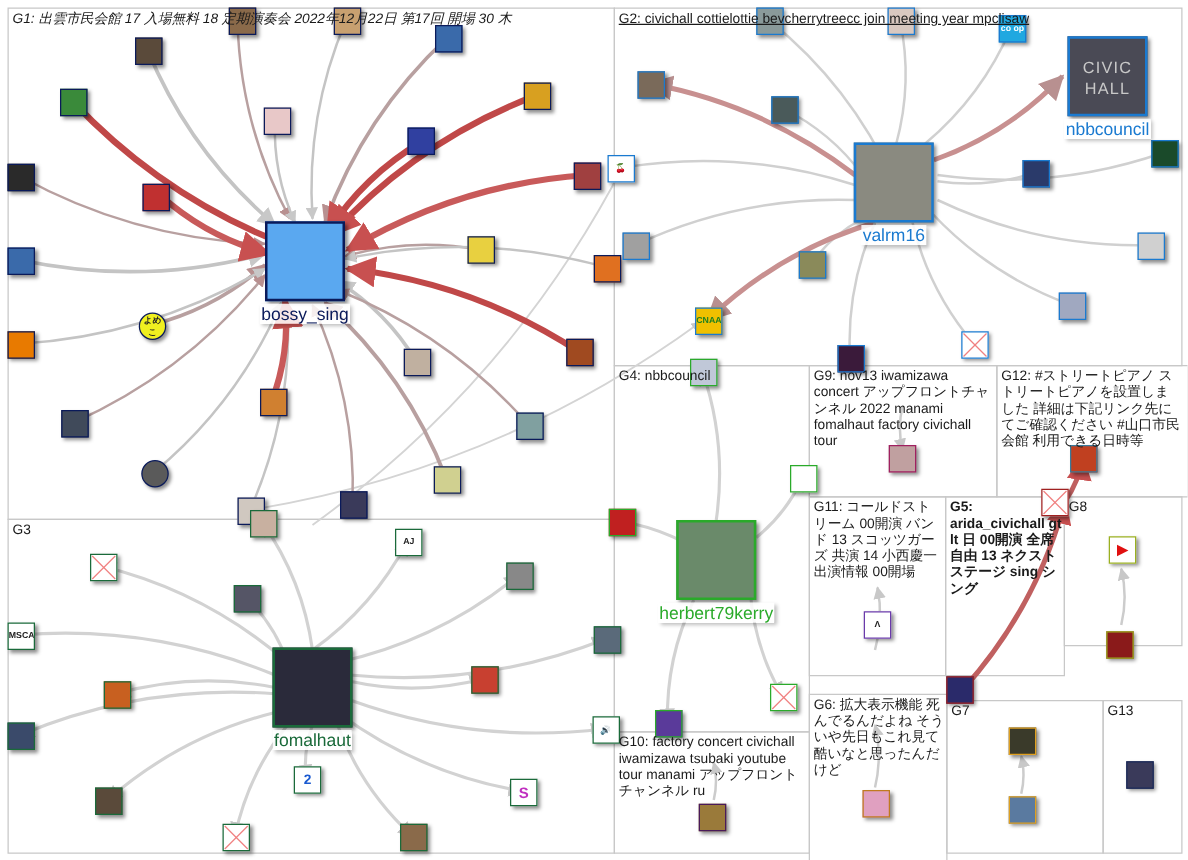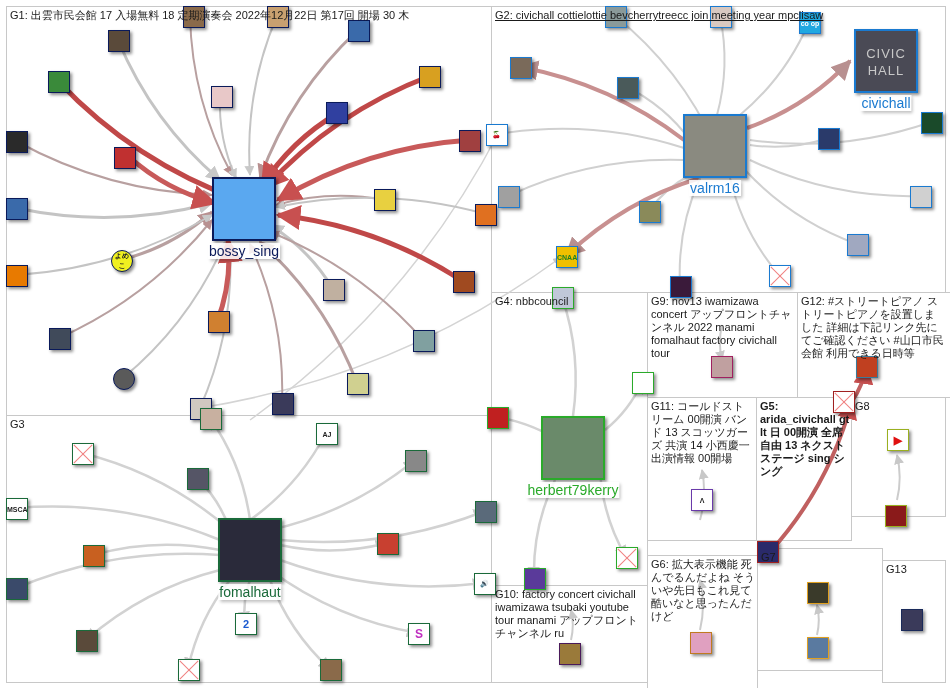--- a/index.html
+++ b/index.html
@@ -107,21 +107,21 @@
       <path d="M770,552 Q829.12,486.34 852,401" stroke="#c06060" stroke-width="4" fill="none" marker-end="url(#arr-red)"></path>
       <path d="M852,401 Q863.2,385.18 866,366" stroke="#c06060" stroke-width="4" fill="none" marker-end="url(#arr-red)"></path>
       <path d="M722,325 Q717.8,342.5 722,360" stroke="#cccccc" stroke-width="2" fill="none" marker-end="url(#arr-gray)"></path>
       <path d="M700,520 Q707,495.24 702,470" stroke="#cccccc" stroke-width="2" fill="none" marker-end="url(#arr-gray)"></path>
       <path d="M897,500 Q902.4,477.5 897,455" stroke="#cccccc" stroke-width="2" fill="none" marker-end="url(#arr-gray)"></path>
       <path d="M817,635 Q820.6,620 817,605" stroke="#cccccc" stroke-width="2" fill="none" marker-end="url(#arr-gray)"></path>
       <path d="M571,640 Q574.6,625 571,610" stroke="#cccccc" stroke-width="2" fill="none" marker-end="url(#arr-gray)"></path>
       <path d="M700,630 Q706,605 700,580" stroke="#cccccc" stroke-width="2" fill="none" marker-end="url(#arr-gray)"></path>
     </svg>
   <div id="groups">
-      <div class="grp" style="left: 6px; top: 6px; width: 486px; height: 410px;">
+      <div class="grp" style="left: 6px; top: 6px; width: 486px; height: 410px; font-style: italic;">
         <div class="grp-label" style="width: 480px;">G1: 出雲市民会館 17 入場無料 18 定期演奏会 2022年12月22日 第17回 開場 30 木</div>
       </div>
       <div class="grp" style="left: 491px; top: 6px; width: 455px; height: 287px;">
         <div class="grp-label" style="width: 449px; text-decoration: underline;">G2: civichall cottielottie bevcherrytreecc join meeting year mpclisaw</div>
       </div>
       <div class="grp" style="left: 6px; top: 415px; width: 486px; height: 268px;">
         <div class="grp-label" style="width: 480px;">G3</div>
       </div>
       <div class="grp" style="left: 491px; top: 292px; width: 157px; height: 294px;">
         <div class="grp-label" style="width: 151px;">G4: nbbcouncil</div>
@@ -140,21 +140,21 @@
       </div>
       <div class="grp" style="left: 851px; top: 397px; width: 95px; height: 120px;">
         <div class="grp-label" style="width: 89px;">G8</div>
       </div>
       <div class="grp" style="left: 491px; top: 585px; width: 157px; height: 98px;">
         <div class="grp-label" style="width: 151px;">G10: factory concert civichall iwamizawa tsubaki youtube tour manami アップフロントチャンネル ru</div>
       </div>
       <div class="grp" style="left: 647px; top: 555px; width: 111px; height: 143px;">
         <div class="grp-label" style="width: 105px;">G6: 拡大表示機能 死んでるんだよね そういや先日もこれ見て酷いなと思ったんだけど</div>
       </div>
-      <div class="grp" style="left: 757px; top: 548px; width: 126px; height: 123px;">
+      <div class="grp" style="left: 757px; top: 560px; width: 126px; height: 123px;">
         <div class="grp-label" style="width: 120px;">G7</div>
       </div>
       <div class="grp" style="left: 882px; top: 560px; width: 64px; height: 123px;">
         <div class="grp-label" style="width: 58px;">G13</div>
       </div>
     </div>
   <div id="nodes">
       <div class="node " style="left: 108px; top: 30px; width: 22px; height: 22px; background: rgb(90, 74, 58); border-color: rgb(10, 26, 90);"></div>
       <div class="node " style="left: 183px; top: 6px; width: 22px; height: 22px; background: rgb(138, 106, 74); border-color: rgb(10, 26, 90);"></div>
       <div class="node " style="left: 267px; top: 6px; width: 22px; height: 22px; background: rgb(200, 160, 112); border-color: rgb(10, 26, 90);"></div>
@@ -250,19 +250,19 @@
       <div class="node " style="left: 807px; top: 637px; width: 22px; height: 22px; background: rgb(90, 122, 160); border-color: rgb(224, 160, 32);"></div>
       <div class="node " style="left: 901px; top: 609px; width: 22px; height: 22px; background: rgb(58, 58, 90); border-color: rgb(26, 42, 90);"></div>
       <div class="node " style="left: 559px; top: 643px; width: 22px; height: 22px; background: rgb(154, 122, 58); border-color: rgb(74, 26, 90);"></div>
       <div class="node hub" style="left: 212px; top: 177px; width: 64px; height: 64px; background: rgb(90, 168, 240); border-color: rgb(10, 26, 90);"></div>
       <div class="node-label" style="color: rgb(10, 26, 90); top: 243px; left: 244px; transform: translateX(-50%);">bossy_sing</div>
       <div class="node hub" style="left: 683px; top: 114px; width: 64px; height: 64px; background: rgb(138, 138, 128); border-color: rgb(26, 122, 208);"></div>
       <div class="node-label" style="color: rgb(26, 122, 208); top: 180px; left: 715px; transform: translateX(-50%);">valrm16</div>
       <div class="node hub" style="left: 854px; top: 29px; width: 64px; height: 64px; background: rgb(74, 74, 85); border-color: rgb(26, 122, 208);">
         <div style="position: absolute; left: 0px; right: 0px; top: 14px; text-align: center; color: rgb(200, 200, 200); font-size: 13px; line-height: 17px; letter-spacing: 1px; font-family: &quot;Liberation Sans&quot;, sans-serif;">CIVIC<br>HALL</div>
       </div>
-      <div class="node-label" style="color: rgb(26, 122, 208); top: 95px; left: 886px; transform: translateX(-50%);">civichall</div>
+      <div class="node-label" style="color: rgb(26, 122, 208); top: 95px; left: 886px; transform: translateX(-50%);">nbbcouncil</div>
       <div class="node hub" style="left: 218px; top: 518px; width: 64px; height: 64px; background: rgb(42, 42, 58); border-color: rgb(26, 106, 58);"></div>
       <div class="node-label" style="color: rgb(26, 106, 58); top: 584px; left: 250px; transform: translateX(-50%);">fomalhaut</div>
       <div class="node hub" style="left: 541px; top: 416px; width: 64px; height: 64px; background: rgb(106, 138, 106); border-color: rgb(42, 170, 42);"></div>
       <div class="node-label" style="color: rgb(42, 170, 42); top: 482px; left: 573px; transform: translateX(-50%);">herbert79kerry</div>
     </div>
 </div>
 
 </body></html>

